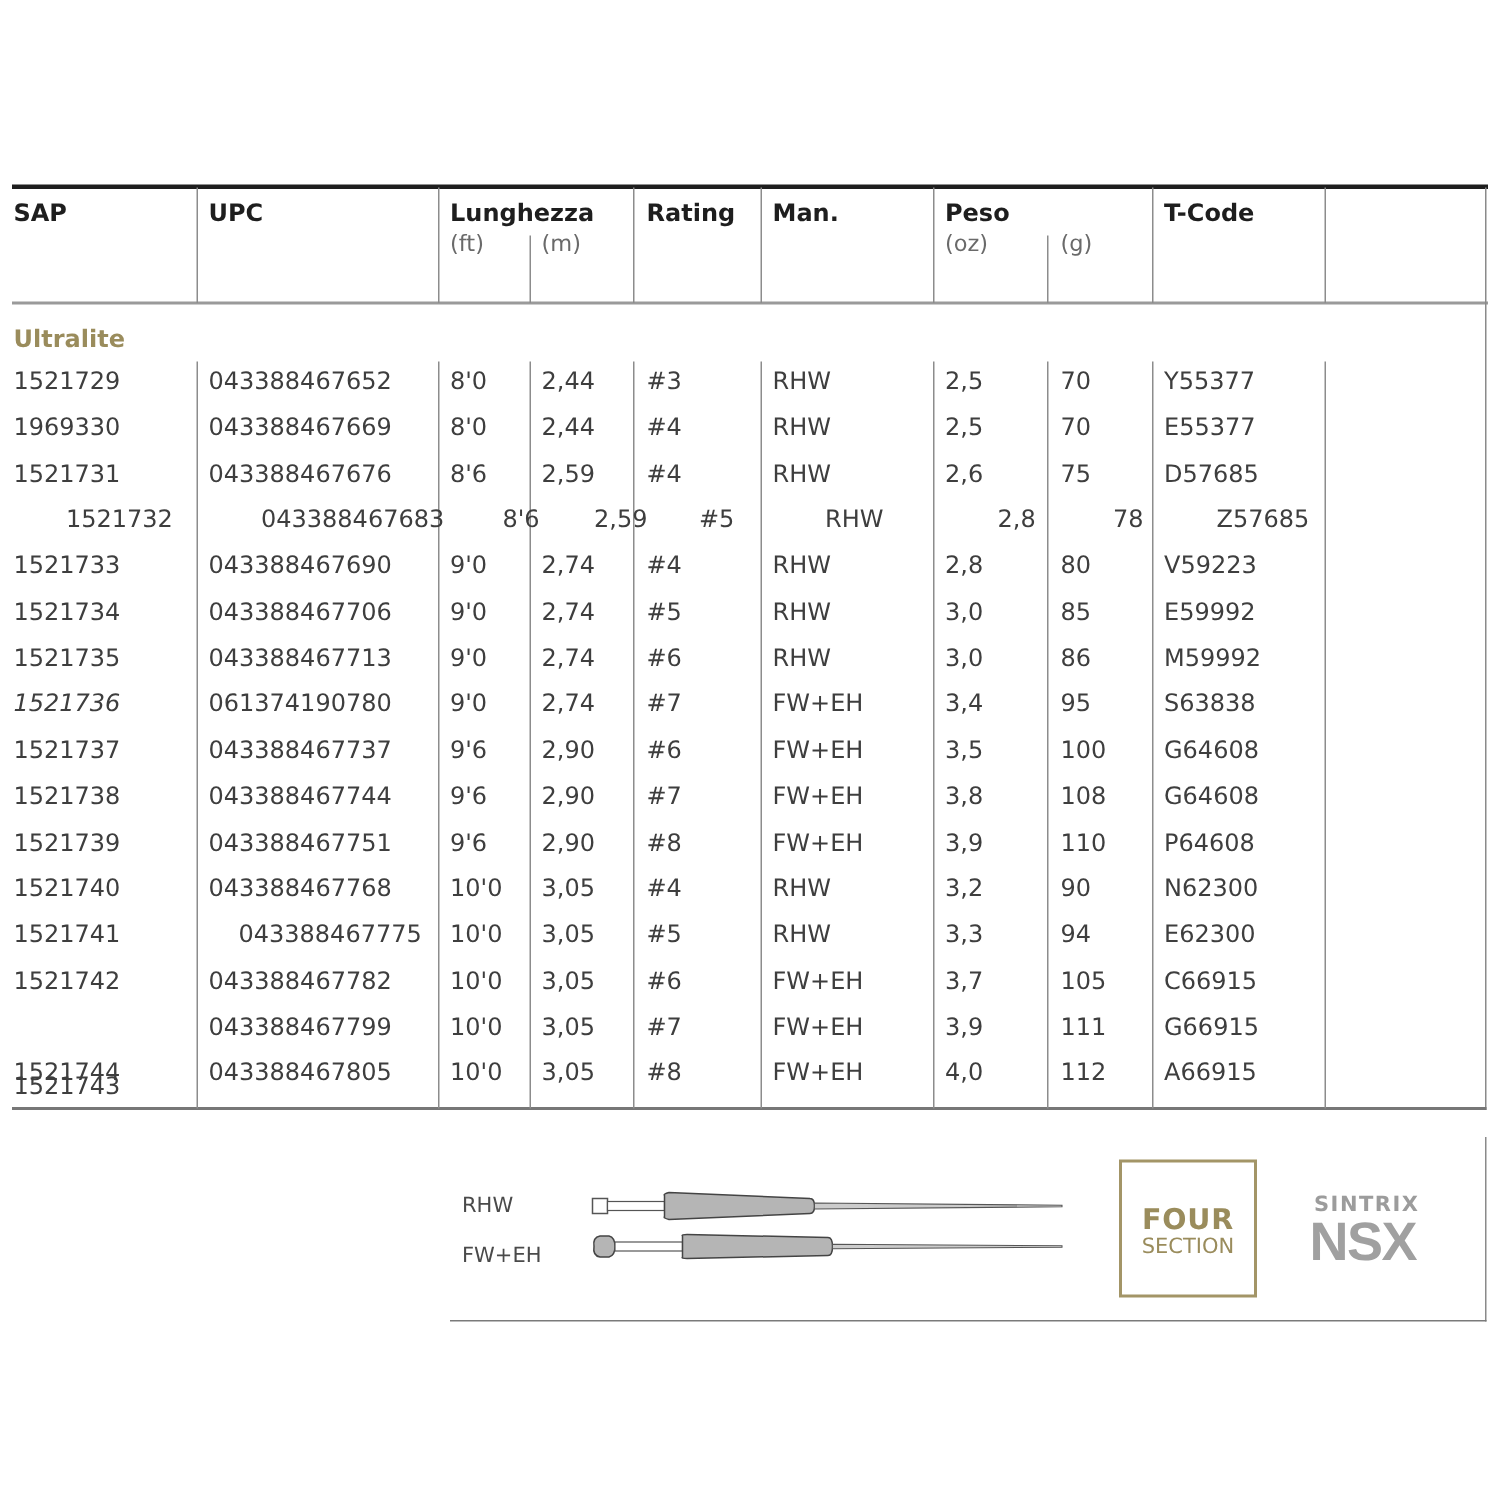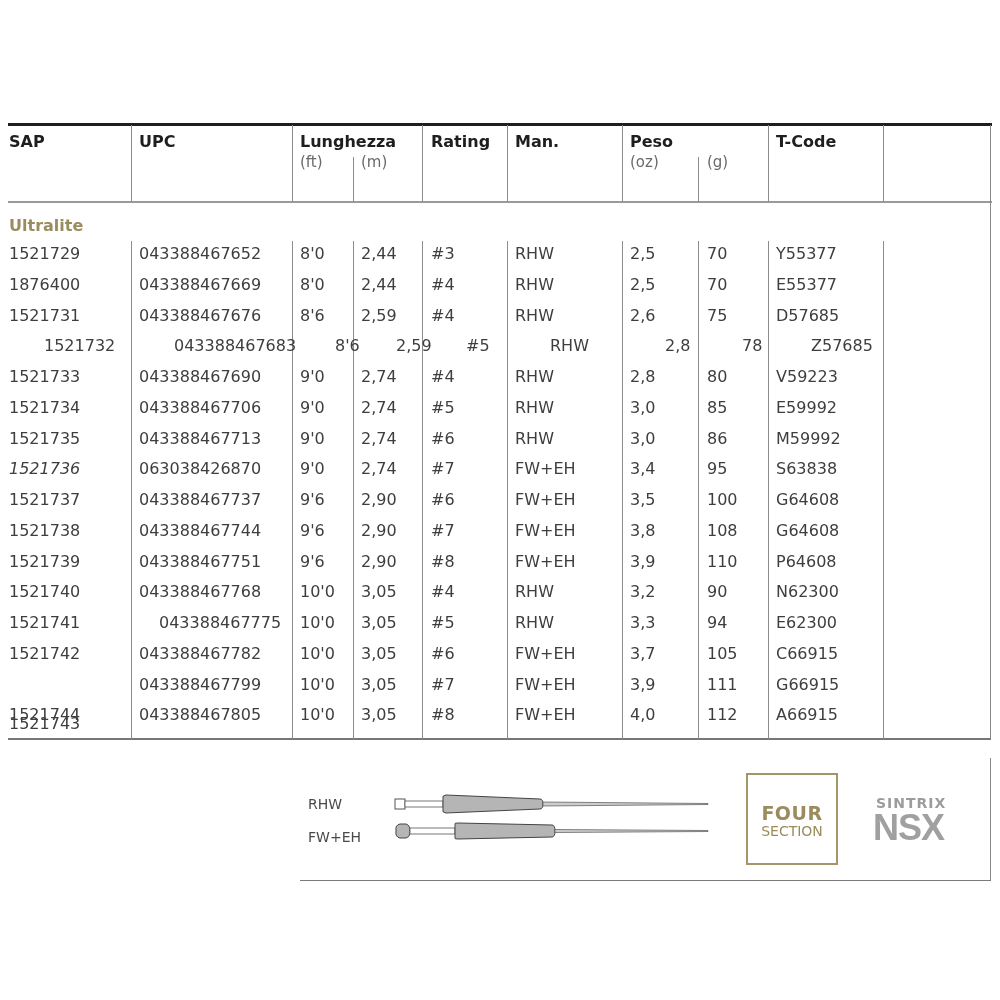--- a/index.html
+++ b/index.html
@@ -73,21 +73,21 @@
       <div class="cell" style="left: 139px;">043388467652</div>
       <div class="cell" style="left: 300px;">8'0</div>
       <div class="cell" style="left: 361px;">2,44</div>
       <div class="cell" style="left: 431px;">#3</div>
       <div class="cell" style="left: 515px;">RHW</div>
       <div class="cell" style="left: 630px;">2,5</div>
       <div class="cell" style="left: 707px;">70</div>
       <div class="cell" style="left: 776px;">Y55377</div>
     </div>
     <div class="row" style="top: 274.75px;">
-      <div class="cell" style="left: 9px;">1876400</div>
+      <div class="cell" style="left: 9px;">1969330</div>
       <div class="cell" style="left: 139px;">043388467669</div>
       <div class="cell" style="left: 300px;">8'0</div>
       <div class="cell" style="left: 361px;">2,44</div>
       <div class="cell" style="left: 431px;">#4</div>
       <div class="cell" style="left: 515px;">RHW</div>
       <div class="cell" style="left: 630px;">2,5</div>
       <div class="cell" style="left: 707px;">70</div>
       <div class="cell" style="left: 776px;">E55377</div>
     </div>
     <div class="row" style="top: 305.5px;">
@@ -140,21 +140,21 @@
       <div class="cell" style="left: 300px;">9'0</div>
       <div class="cell" style="left: 361px;">2,74</div>
       <div class="cell" style="left: 431px;">#6</div>
       <div class="cell" style="left: 515px;">RHW</div>
       <div class="cell" style="left: 630px;">3,0</div>
       <div class="cell" style="left: 707px;">86</div>
       <div class="cell" style="left: 776px;">M59992</div>
     </div>
     <div class="row" style="top: 459.25px;">
       <div class="cell" style="left: 9px; font-style: italic;">1521736</div>
-      <div class="cell" style="left: 139px;">063038426870</div>
+      <div class="cell" style="left: 139px;">061374190780</div>
       <div class="cell" style="left: 300px;">9'0</div>
       <div class="cell" style="left: 361px;">2,74</div>
       <div class="cell" style="left: 431px;">#7</div>
       <div class="cell" style="left: 515px;">FW+EH</div>
       <div class="cell" style="left: 630px;">3,4</div>
       <div class="cell" style="left: 707px;">95</div>
       <div class="cell" style="left: 776px;">S63838</div>
     </div>
     <div class="row" style="top: 490px;">
       <div class="cell" style="left: 9px;">1521737</div>

